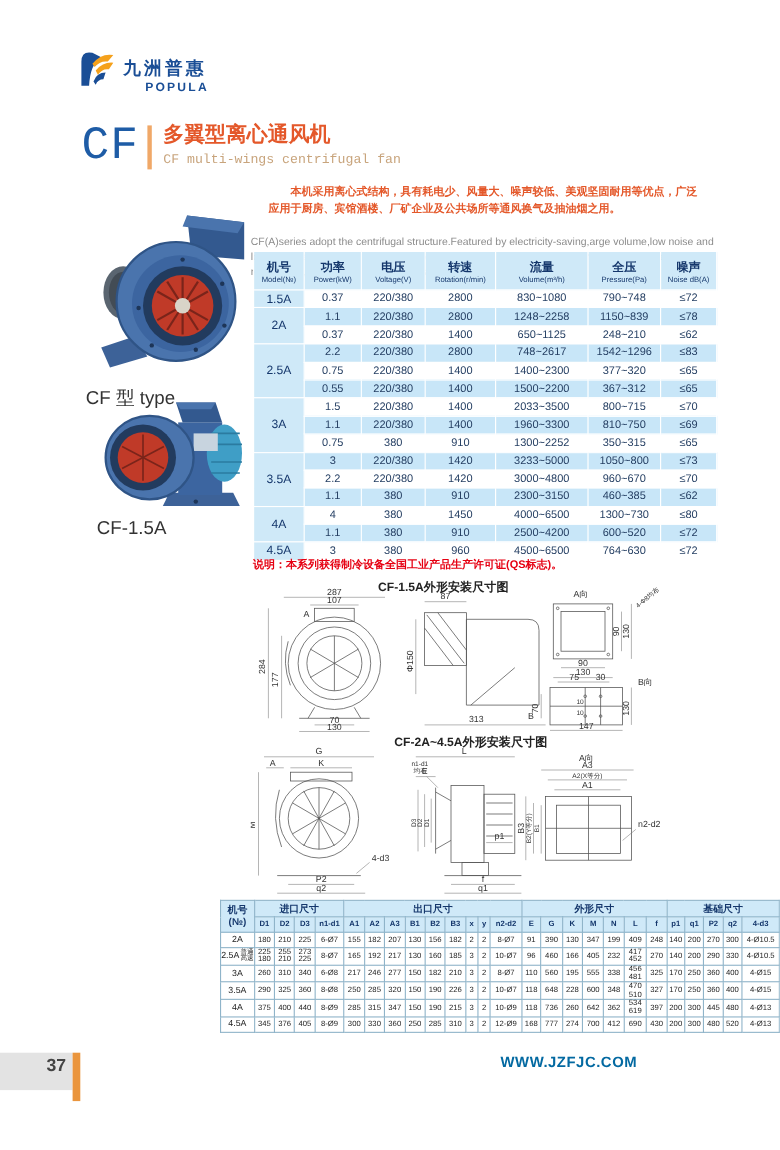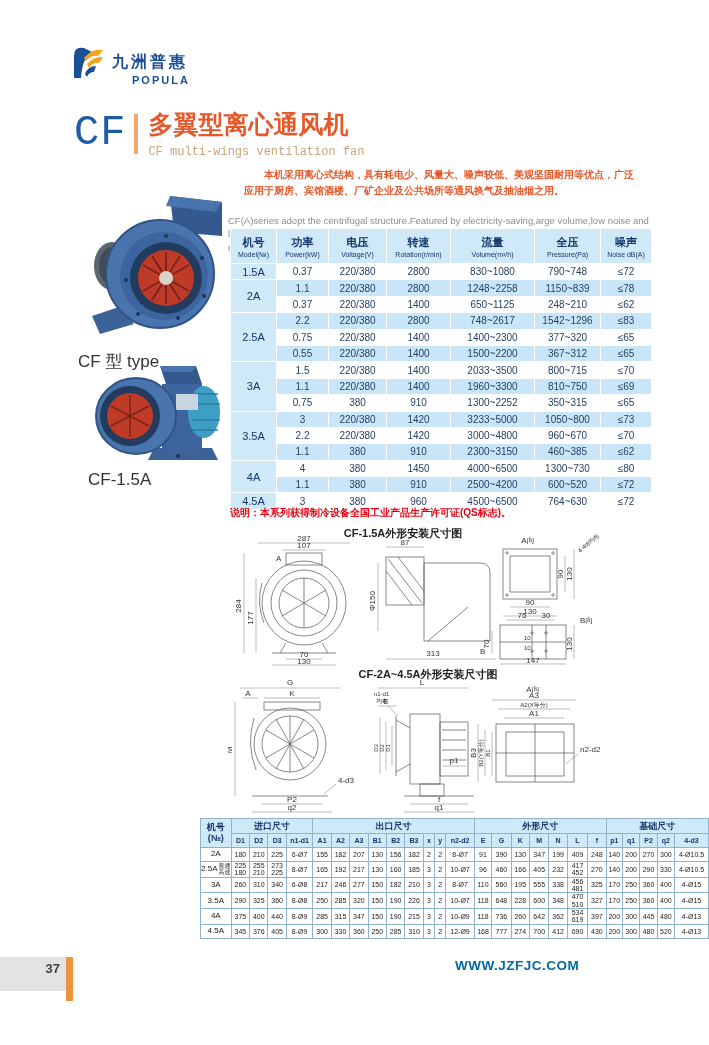--- a/index.html
+++ b/index.html
@@ -9,21 +9,21 @@
   
   .logo{position:absolute;left:72px;top:44px;display:flex;align-items:flex-start;}
   .logo-text{margin-left:6px;margin-top:8px;color:#1a4e96;}
   .logo-cn{font-size:16px;font-weight:bold;letter-spacing:3px;}
   .logo-en{font-size:11px;font-weight:bold;letter-spacing:2px;margin-top:1px;padding-left:20px;}
 
   
   .title-block{position:absolute;left:74px;top:112px;display:flex;align-items:flex-start;font-family:Liberation Mono, monospace;}
   .cf-big{font-size:42px;color:#1e5ca6;line-height:1;letter-spacing:1px;}
   .title-bar{width:4px;height:40px;background:#f0a868;margin:2px 10px 0 8px;}
-  .title-cn{font-size:25px;font-weight:bold;color:#e4582a;line-height:1.2;}
+  .title-cn{font-size:19px;font-weight:bold;color:#e4582a;line-height:1.2;}
   .title-en{font-size:12px;color:#c8a47c;margin-top:3px;}
 
   
   .intro{position:absolute;left:228px;top:151px;width:424px;}
   .intro-cn{font-size:10px;font-weight:bold;color:#e4582a;line-height:1.55;text-indent:2em;margin:16px;}
   .intro-en{font-size:9.5px;color:#8c8c8c;line-height:1.4;margin:5px 0 0 0;}
 
   
   .photo{position:absolute;}
   .caption{position:absolute;font-size:17px;color:#333;text-align:left;width:150px;}
@@ -54,21 +54,21 @@
   .dimt th{background:#cfe9f8;color:#14366b;}
   .dimt .g1{font-size:9px;font-weight:bold;height:14px;}
   .dimt .ch{font-size:7px;height:13px;font-weight:bold;}
   .dimt td{font-size:7px;height:13px;white-space:pre-line;line-height:1.05;}
   .dimt td.dmodel{font-size:8px;}
   .dimt .msub{font-size:6px;display:inline-block;vertical-align:middle;white-space:pre-line;line-height:1;margin-left:1px;text-align:left;}
   .dimt .mh{font-size:9px;font-weight:bold;line-height:1.2;}
 
   
   .footer-box{position:absolute;left:0;top:957px;width:66px;height:34px;background:#e3e3e3;}
-  .page-num{position:absolute;right:6px;top:4px;font-size:13px;font-weight:bold;color:#444;}
+  .page-num{position:absolute;right:6px;top:4px;font-size:16px;font-weight:bold;color:#444;}
   .footer-bar{position:absolute;left:66px;top:957px;width:7px;height:44px;background:#ea953d;}
   .website{position:absolute;left:455px;top:958px;font-size:13.5px;font-weight:bold;color:#0369a1;letter-spacing:.5px;}
 </style>
 </head>
 <body>
 
 <div id="page">
 
   <div class="logo">
     <svg width="34" height="36" viewBox="0 0 34 36">
@@ -81,21 +81,21 @@
       <div class="logo-cn">九洲普惠</div>
       <div class="logo-en">POPULA</div>
     </div>
   </div>
 
   <div class="title-block">
     <div class="cf-big">CF</div>
     <div class="title-bar"></div>
     <div>
       <div class="title-cn">多翼型离心通风机</div>
-      <div class="title-en">CF multi-wings ventilation fan</div>
+      <div class="title-en">CF multi-wings centrifugal fan</div>
     </div>
   </div>
 
   <div class="intro">
     <p class="intro-cn">本机采用离心式结构，具有耗电少、风量大、噪声较低、美观坚固耐用等优点，广泛应用于厨房、宾馆酒楼、厂矿企业及公共场所等通风换气及抽油烟之用。</p>
     <p class="intro-en">CF(A)series adopt the centrifugal structure.Featured by electricity-saving,arge volume,low noise and long service life, the series are suitable for ventilation and air-extraction in places like hotels and restaurants, kitchens, mineral factory and the public.</p>
   </div>
 
   <svg class="photo" style="left:82px;top:188px;" width="148" height="158" viewBox="0 0 148 158">
     <polygon points="10,128 40,118 52,136 18,146" fill="#3d6298"></polygon>

